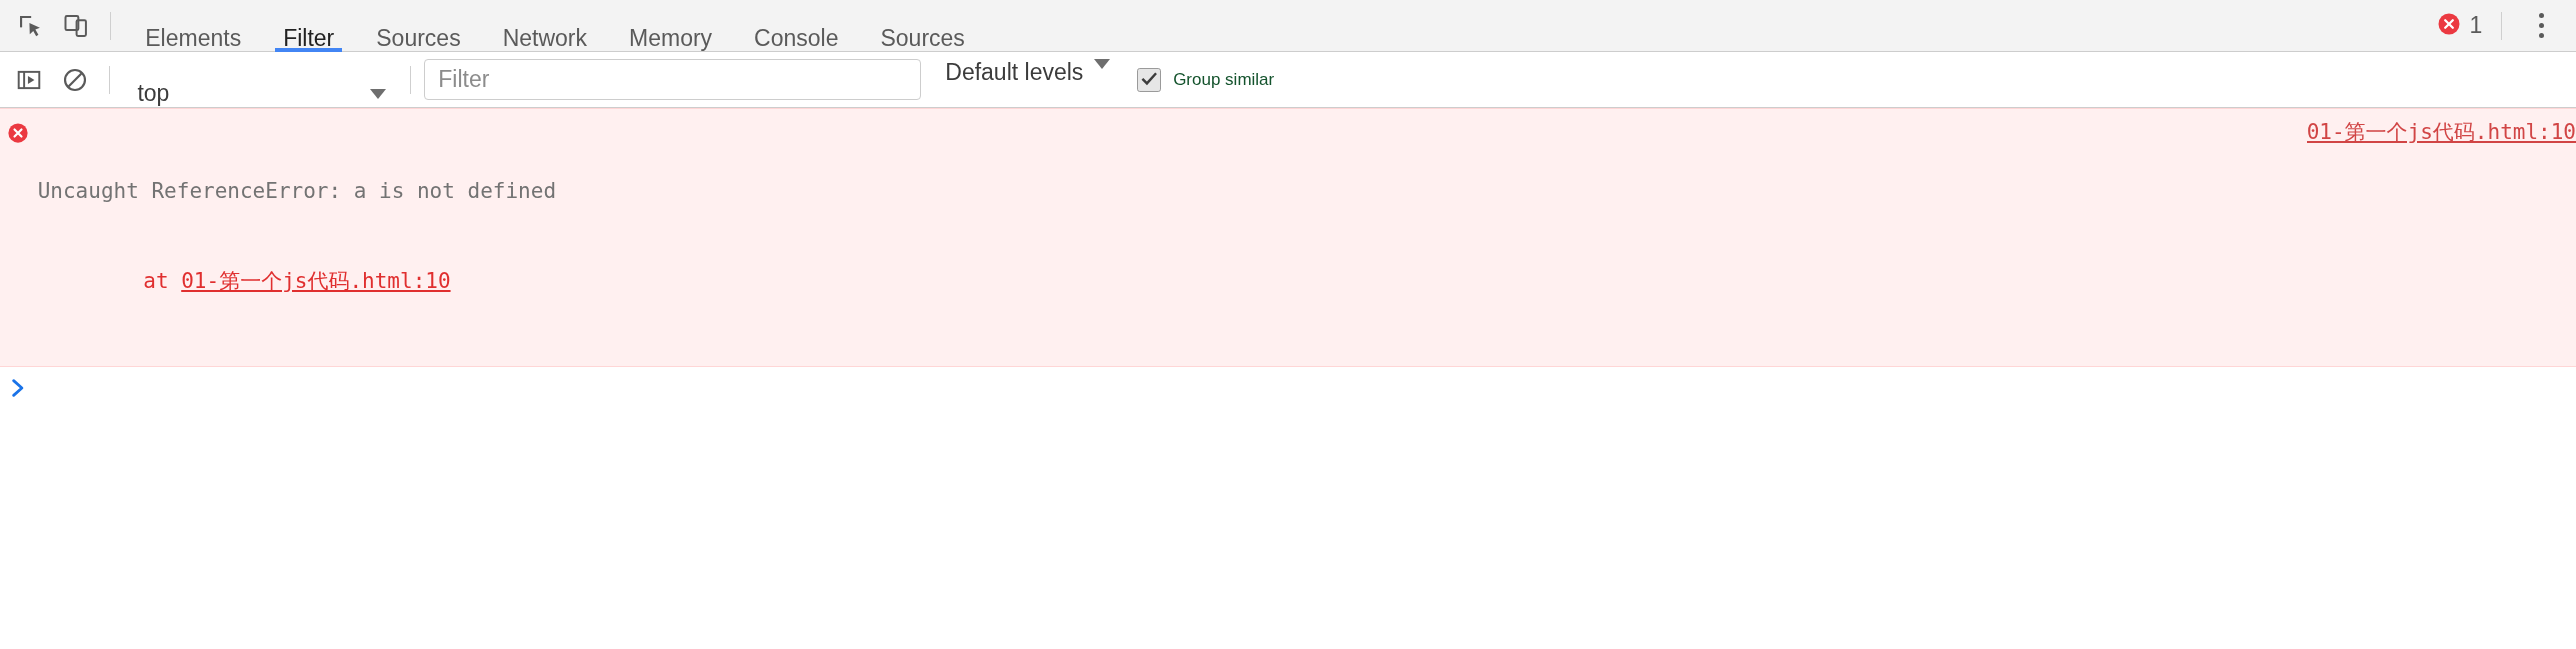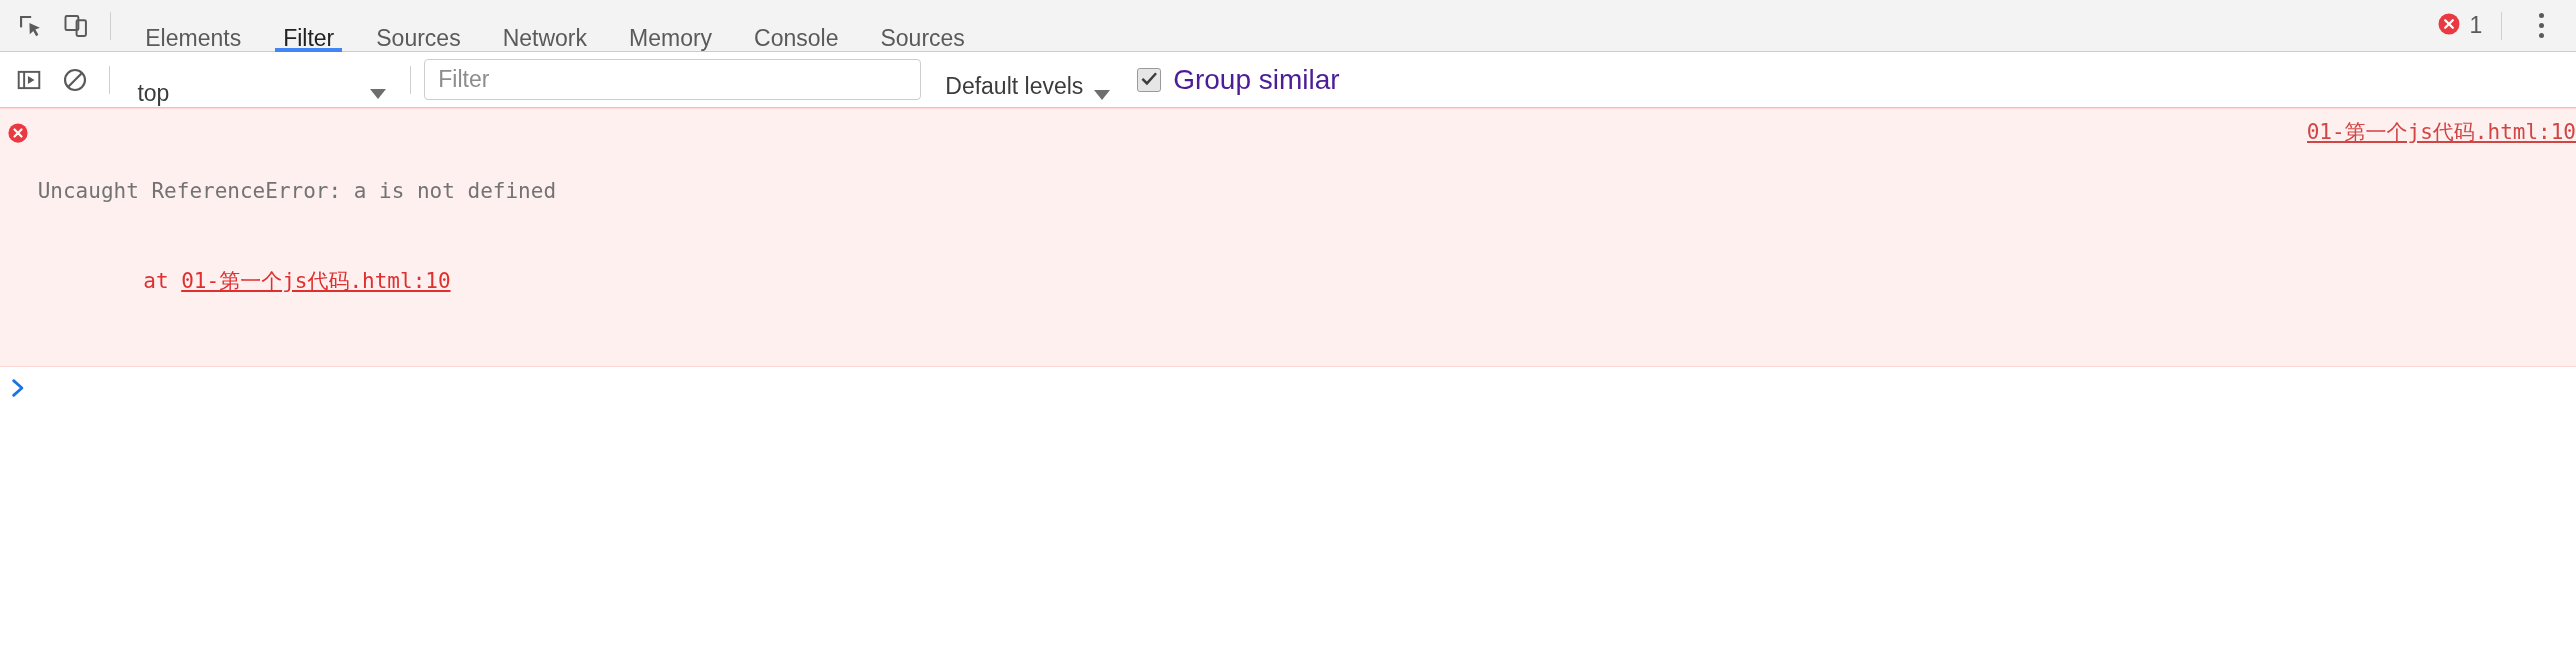--- a/index.html
+++ b/index.html
@@ -152,21 +152,21 @@
     font-size: 23px;
     color: #3c3c3c;
     padding: 0 13px;
     box-sizing: border-box;
     outline: none;
     flex: 0 0 auto;
   }
   .filter-input::placeholder { color: #8c8c8c; opacity: 1; }
   .levels-select {
     display: flex;
-    align-items: flex-end;
+    align-items: flex-start;
     gap: 10.2px;
     height: 41px;
     padding: 0 11px;
     margin-left: 13px;
     cursor: pointer;
     flex: 0 0 auto;
   }
   .levels-label { font-size: 23px; color: #3c3c3c; }
   .group-similar {
     display: flex;
@@ -182,21 +182,21 @@
     border: 0.9px solid #9a9a9a;
     border-radius: 2.8px;
     background: #e6e6e6;
     display: flex;
     align-items: center;
     justify-content: center;
     box-sizing: border-box;
     flex: 0 0 auto;
   }
   .checkbox svg { display: block; }
-  .group-similar-label { font-size: 28px; color: #4c1d95; }
+  .group-similar-label { font-size: 17px; color: #14532d; }
 
   
   .console-body {
     background: #ffffff;
     height: calc(649px - 52px - 56px);
     overflow: hidden;
   }
   .console-message-error {
     position: relative;
     display: flex;

